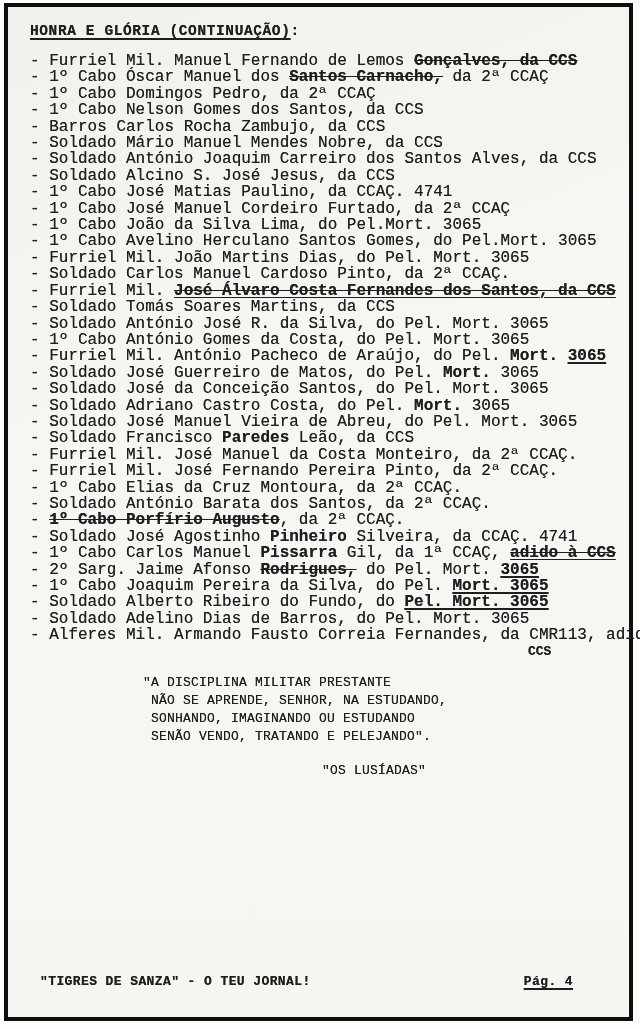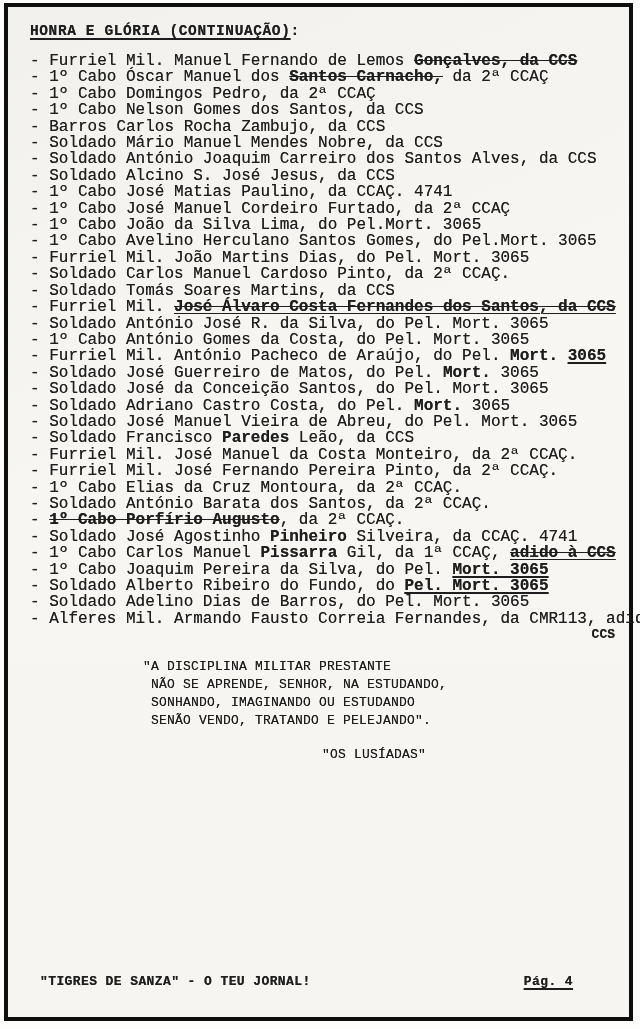--- a/index.html
+++ b/index.html
@@ -45,21 +45,20 @@
   .dash{display:inline;}
   .struck{font-weight:bold;text-decoration:line-through;text-decoration-thickness:1.4px;}
   .bold{font-weight:bold;}
   .boldline{font-weight:bold;text-decoration:underline;text-decoration-thickness:1.5px;text-underline-offset:2px;}
   .struckline{font-weight:bold;text-decoration:underline line-through;text-decoration-thickness:1.4px;text-underline-offset:2px;}
   .continuation{
     font-size:13px;line-height:16.4px;
     margin-left:498px;
     font-weight:bold;
     text-shadow:0 0 0.5px rgba(30,30,30,0.75);
-    text-align:right;
   }
   .quote{
     margin-top:14px;
     margin-left:113px;
     font-size:13px;
     line-height:18px;
     letter-spacing:0.2px;
     text-shadow:0 0 0.6px rgba(25,25,25,0.8);
   }
   .qline{white-space:pre;}
@@ -101,37 +100,38 @@
       <div class="line"><span class="dash">- </span><span>Barros Carlos Rocha Zambujo, da CCS</span></div>
       <div class="line"><span class="dash">- </span><span>Soldado Mário Manuel Mendes Nobre, da CCS</span></div>
       <div class="line"><span class="dash">- </span><span>Soldado António Joaquim Carreiro dos Santos Alves, da CCS</span></div>
       <div class="line"><span class="dash">- </span><span>Soldado Alcino S. José Jesus, da CCS</span></div>
       <div class="line"><span class="dash">- </span><span>1º Cabo José Matias Paulino, da CCAÇ. 4741</span></div>
       <div class="line"><span class="dash">- </span><span>1º Cabo José Manuel Cordeiro Furtado, da 2ª CCAÇ</span></div>
       <div class="line"><span class="dash">- </span><span>1º Cabo João da Silva Lima, do Pel.Mort. 3065</span></div>
       <div class="line"><span class="dash">- </span><span>1º Cabo Avelino Herculano Santos Gomes, do Pel.Mort. 3065</span></div>
       <div class="line"><span class="dash">- </span><span>Furriel Mil. João Martins Dias, do Pel. Mort. 3065</span></div>
       <div class="line"><span class="dash">- </span><span>Soldado Carlos Manuel Cardoso Pinto, da 2ª CCAÇ.</span></div>
+      <div class="line"><span class="dash">- </span><span>Furriel Mil. </span><span class="struckline">José Álvaro Costa Fernandes dos Santos, da CCS</span></div>
       <div class="line"><span class="dash">- </span><span>Soldado Tomás Soares Martins, da CCS</span></div>
-      <div class="line"><span class="dash">- </span><span>Furriel Mil. </span><span class="struckline">José Álvaro Costa Fernandes dos Santos, da CCS</span></div>
       <div class="line"><span class="dash">- </span><span>Soldado António José R. da Silva, do Pel. Mort. 3065</span></div>
       <div class="line"><span class="dash">- </span><span>1º Cabo António Gomes da Costa, do Pel. Mort. 3065</span></div>
       <div class="line"><span class="dash">- </span><span>Furriel Mil. António Pacheco de Araújo, do Pel. </span><span class="bold">Mort. </span><span class="boldline">3065</span></div>
       <div class="line"><span class="dash">- </span><span>Soldado José Guerreiro de Matos, do Pel. </span><span class="bold">Mort.</span><span> 3065</span></div>
       <div class="line"><span class="dash">- </span><span>Soldado José da Conceição Santos, do Pel. Mort. 3065</span></div>
       <div class="line"><span class="dash">- </span><span>Soldado Adriano Castro Costa, do Pel. </span><span class="bold">Mort.</span><span> 3065</span></div>
       <div class="line"><span class="dash">- </span><span>Soldado José Manuel Vieira de Abreu, do Pel. Mort. 3065</span></div>
       <div class="line"><span class="dash">- </span><span>Soldado Francisco </span><span class="bold">Paredes</span><span> Leão, da CCS</span></div>
       <div class="line"><span class="dash">- </span><span>Furriel Mil. José Manuel da Costa Monteiro, da 2ª CCAÇ.</span></div>
       <div class="line"><span class="dash">- </span><span>Furriel Mil. José Fernando Pereira Pinto, da 2ª CCAÇ.</span></div>
       <div class="line"><span class="dash">- </span><span>1º Cabo Elias da Cruz Montoura, da 2ª CCAÇ.</span></div>
       <div class="line"><span class="dash">- </span><span>Soldado António Barata dos Santos, da 2ª CCAÇ.</span></div>
       <div class="line"><span class="dash">- </span><span class="struck">1º Cabo Porfírio Augusto</span><span>, da 2ª CCAÇ.</span></div>
       <div class="line"><span class="dash">- </span><span>Soldado José Agostinho </span><span class="bold">Pinheiro</span><span> Silveira, da CCAÇ. 4741</span></div>
       <div class="line"><span class="dash">- </span><span>1º Cabo Carlos Manuel </span><span class="bold">Pissarra</span><span> Gil, da 1ª CCAÇ, </span><span class="struckline">adido à CCS</span></div>
+      <div class="line"><span class="dash">- </span><span>2º Sarg. Jaime Afonso </span><span class="struck">Rodrigues,</span><span> do Pel. Mort. </span><span class="boldline">3065</span></div>
       <div class="line"><span class="dash">- </span><span>1º Cabo Joaquim Pereira da Silva, do Pel. </span><span class="boldline">Mort. 3065</span></div>
       <div class="line"><span class="dash">- </span><span>Soldado Alberto Ribeiro do Fundo, do </span><span class="boldline">Pel. Mort. 3065</span></div>
       <div class="line"><span class="dash">- </span><span>Soldado Adelino Dias de Barros, do Pel. Mort. 3065</span></div>
       <div class="line"><span class="dash">- </span><span>Alferes Mil. Armando Fausto Correia Fernandes, da CMR113, adido à</span></div>
     </div>
 
   <div class="continuation">CCS</div>
 
   <div class="quote">
     <div id="quote-lines">

